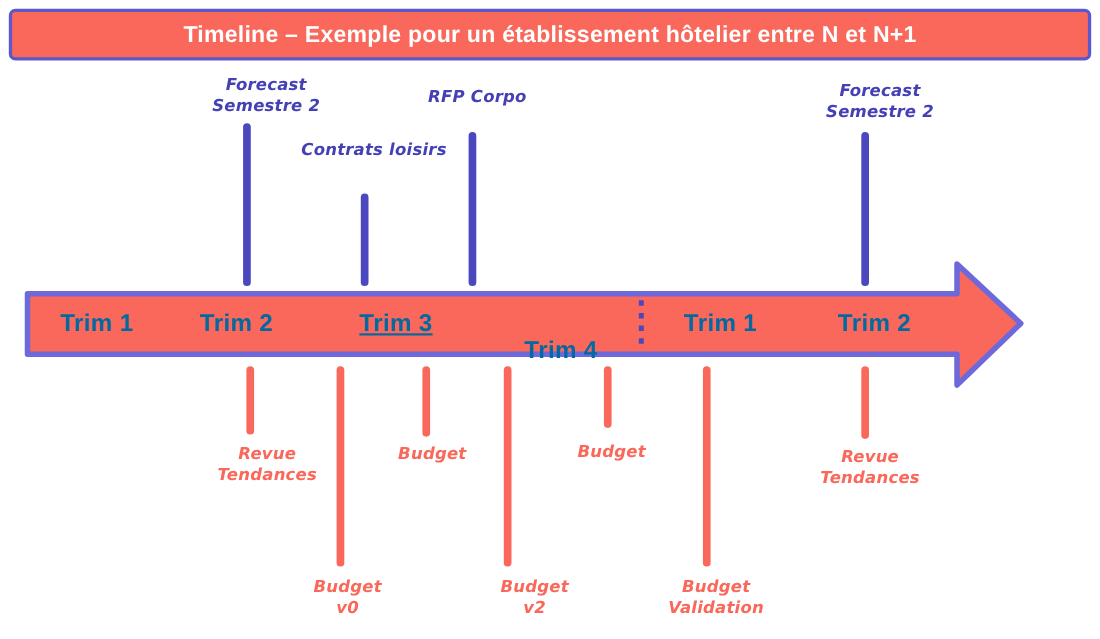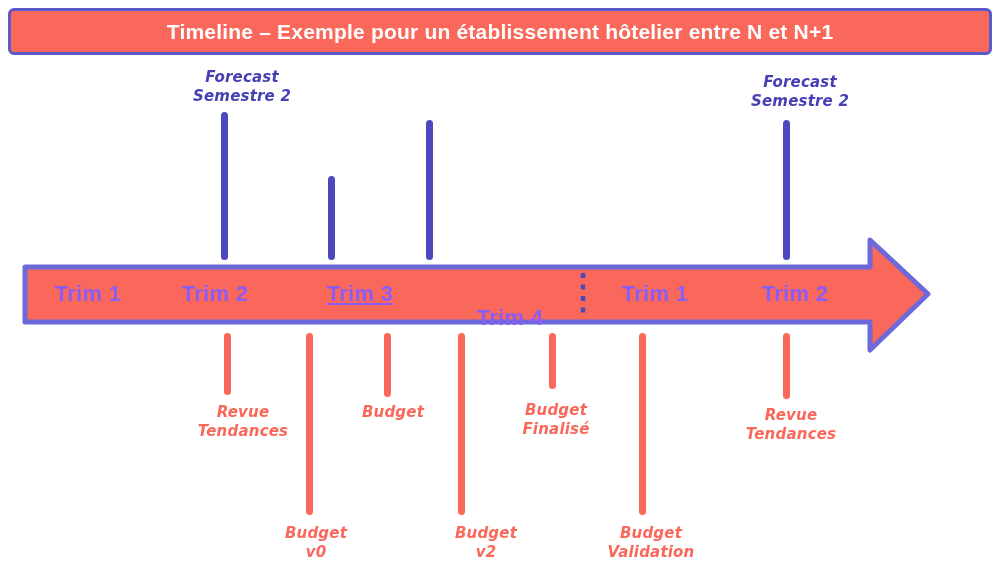--- a/index.html
+++ b/index.html
@@ -11,21 +11,21 @@
   .banner{
     position:absolute;left:8px;top:8px;width:978px;height:41px;
     background:#F9685A;border:3px solid #5B58CB;border-radius:6px;
     display:flex;align-items:center;justify-content:center;
     color:#ffffff;font-size:21px;font-weight:600;letter-spacing:.2px;
   }
   
   .arrow-svg{position:absolute;left:20px;top:232px;}
   .trim{
     position:absolute;width:110px;top:281px;text-align:center;
-    color:#8b5cf6;font-size:22px;font-weight:600;letter-spacing:.3px;
+    color:#0369a1;font-size:22px;font-weight:600;letter-spacing:.3px;
   }
   
   .vline{position:absolute;width:7px;border-radius:4px;}
   .vline.blue{background:#4B47BE;}
   .vline.coral{background:#F9685A;}
   
   .evt{
     position:absolute;width:160px;text-align:center;
     font-family:"DejaVu Sans",sans-serif;
     font-style:italic;font-weight:700;font-size:15px;line-height:19px;
@@ -62,20 +62,28 @@
 
   <div class="vline blue" style="left:221px;top:112px;height:148px;"></div>
   <div class="vline blue" style="left:328px;top:176px;height:84px;"></div>
   <div class="vline blue" style="left:426px;top:120px;height:140px;"></div>
   <div class="vline blue" style="left:783px;top:120px;height:140px;"></div>
 
   <div class="evt blue" style="left:162px;top:68px;">
     <span>Forecast</span>
     <span>Semestre 2</span>
   </div>
+  <div class="evt blue" style="left:260px;top:127px;">
+    <span>Contrats loisirs</span>
+
+  </div>
+  <div class="evt blue" style="left:354px;top:79px;">
+    <span>RFP Corpo</span>
+
+  </div>
   <div class="evt blue" style="left:720px;top:73px;">
     <span>Forecast</span>
     <span>Semestre 2</span>
   </div>
 
   <svg class="arrow-svg" width="925" height="130" viewBox="0 0 925 130">
     <polygon points="5,35 850,35 850,8 908,62 850,118 850,90 5,90" fill="#F9685A" stroke="#6D69DB" stroke-width="5" stroke-linejoin="round"></polygon>
     <line x1="563" y1="41" x2="563" y2="86" stroke="#4B47BE" stroke-width="4.5" stroke-dasharray="5 6.5"></line>
   </svg>
 
@@ -104,21 +112,20 @@
   </div>
   <div class="evt coral" style="left:313px;top:403px;">
     <span>Budget</span>
   </div>
   <div class="evt coral" style="left:406px;top:524px;">
     <span>Budget</span>
     <span>v2</span>
   </div>
   <div class="evt coral" style="left:476px;top:401px;">
     <span>Budget</span>
-    <span>Finalisé</span>
   </div>
   <div class="evt coral" style="left:571px;top:524px;">
     <span>Budget</span>
     <span>Validation</span>
   </div>
   <div class="evt coral" style="left:711px;top:406px;">
     <span>Revue</span>
     <span>Tendances</span>
   </div>
 

